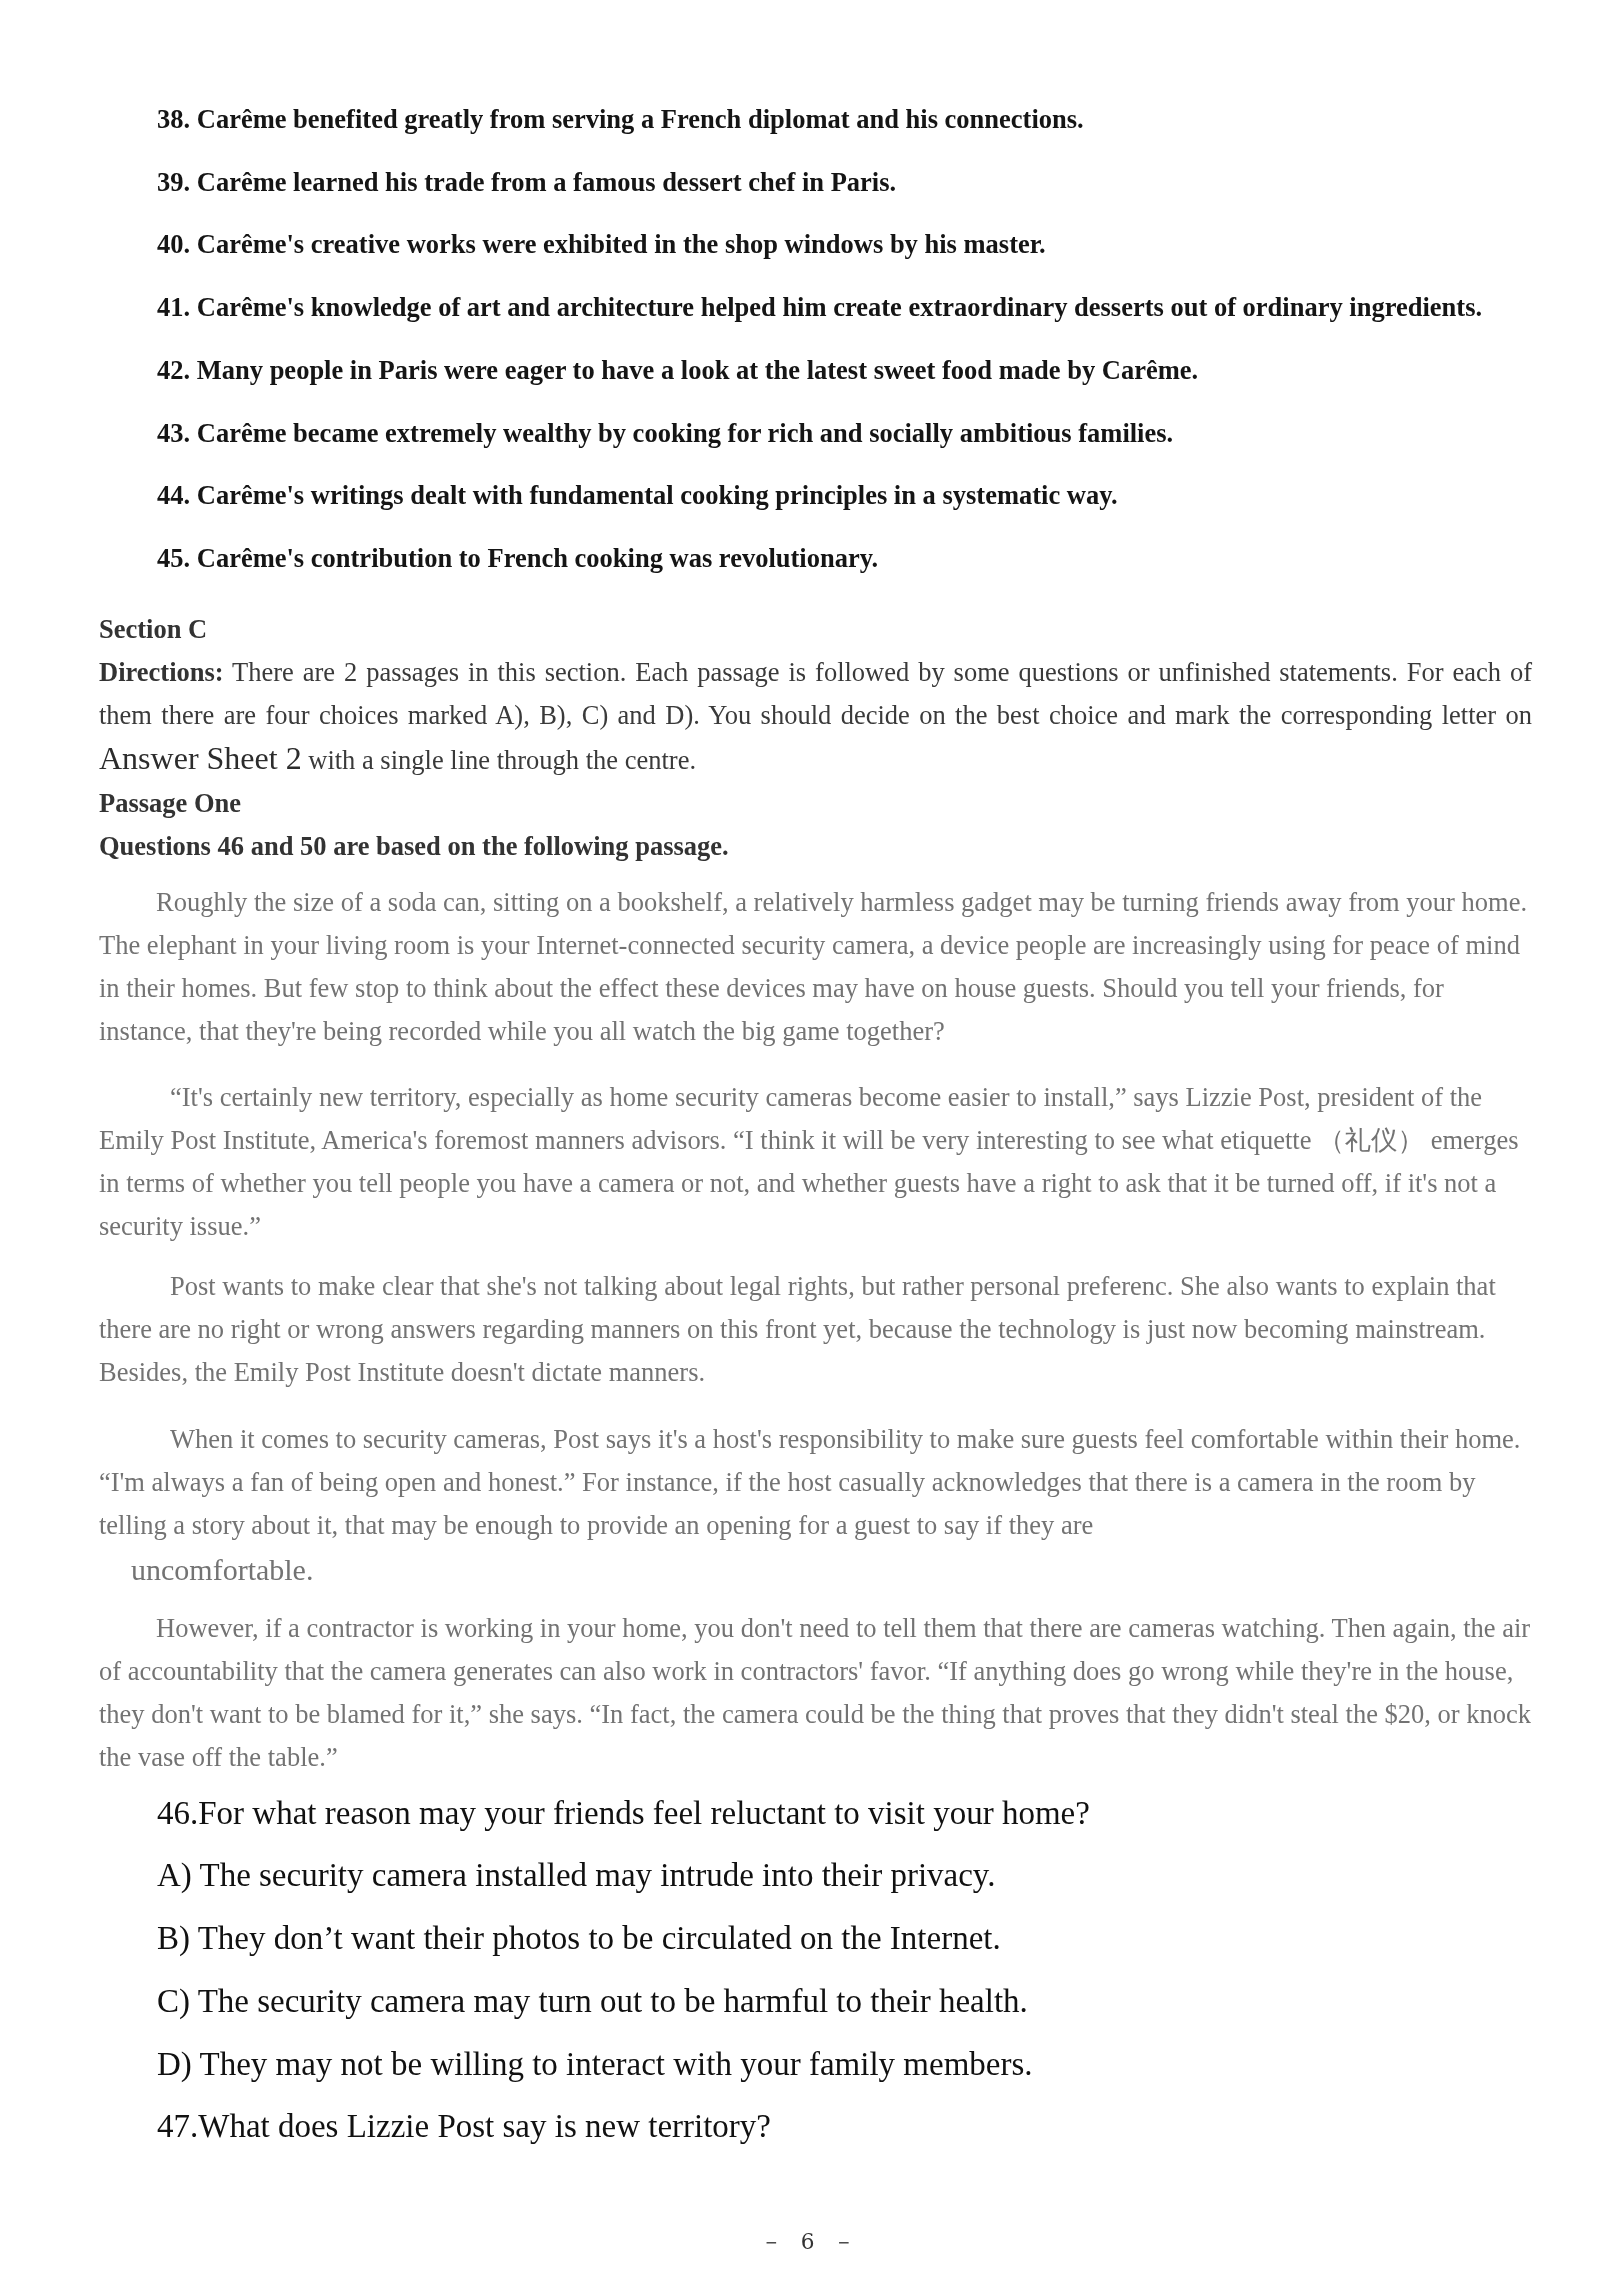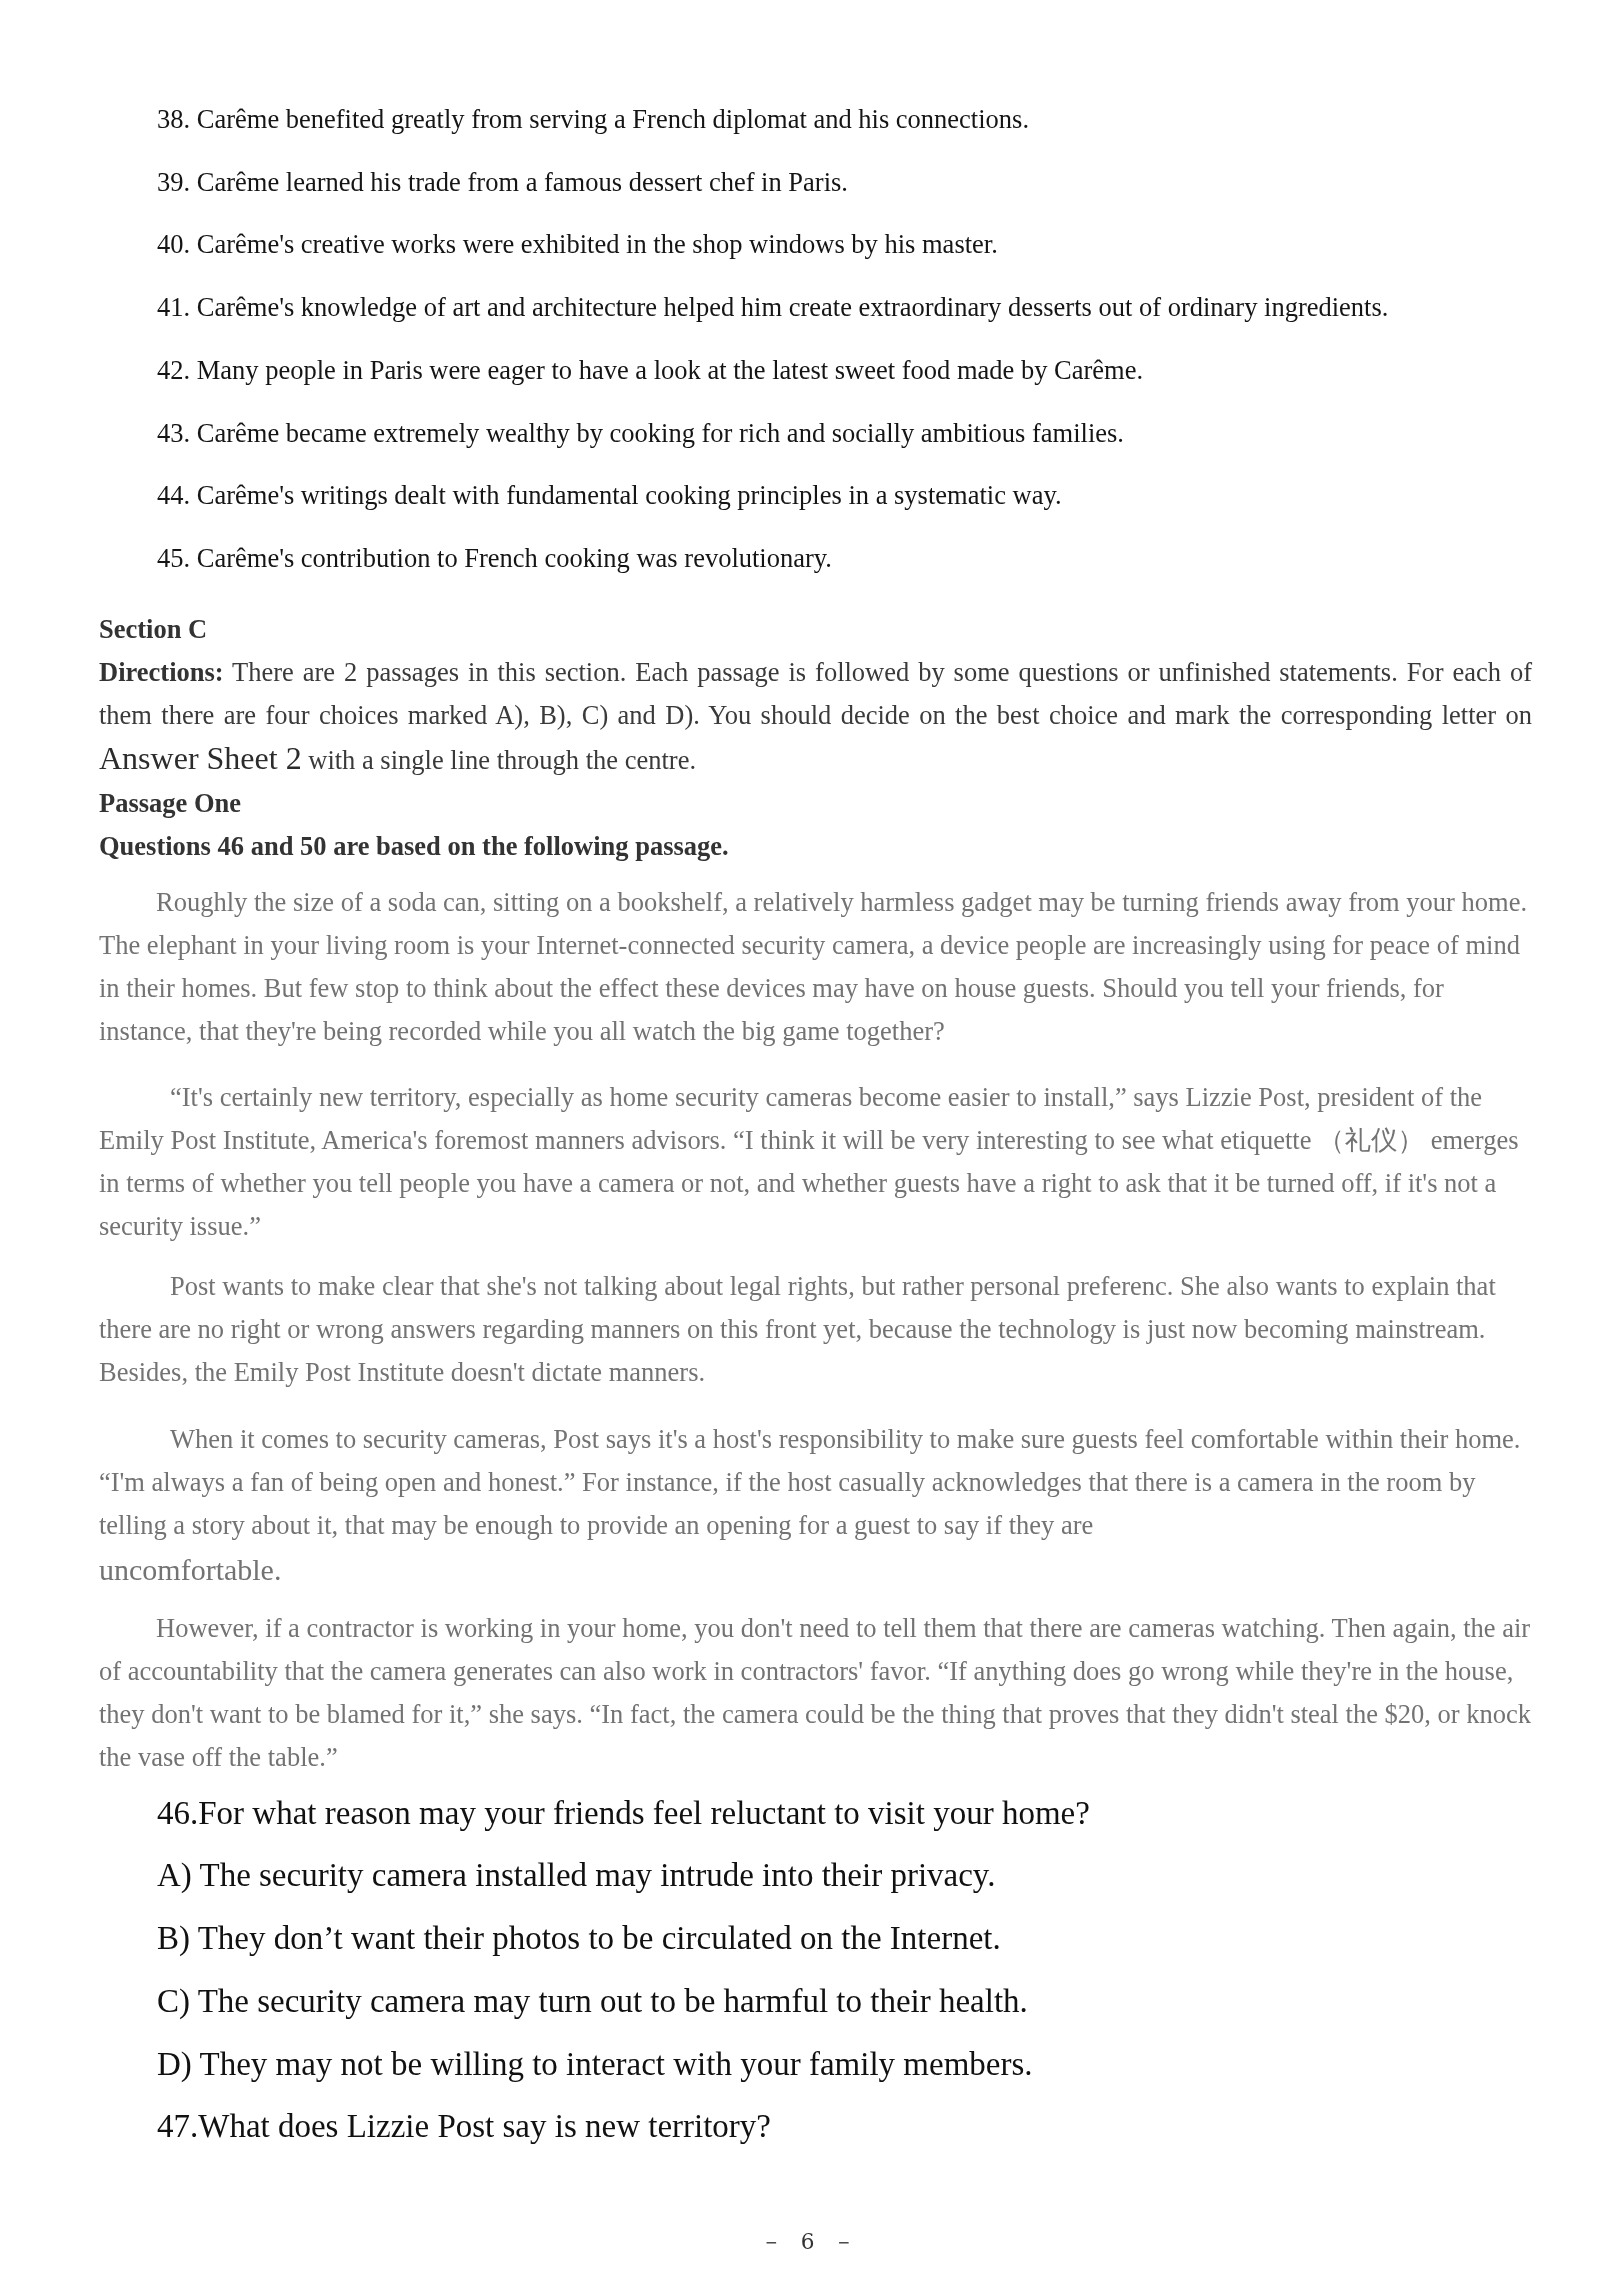--- a/index.html
+++ b/index.html
@@ -21,20 +21,21 @@
       top: 0;
       width: 1433px;
     }
     .stmt {
       position: absolute;
       left: 58px;
       font-size: 26.5px;
       line-height: 31px;
       white-space: nowrap;
       color: #151515;
+      font-weight: bold;
     }
     .directions-block {
       position: absolute;
       top: 608px;
       left: 0;
       width: 1433px;
       font-size: 26.5px;
       line-height: 43px;
       color: #3a3a3a;
     }
@@ -143,21 +144,21 @@
     <p>Roughly the size of a soda can, sitting on a bookshelf, a relatively harmless gadget may be turning friends away from your home. The elephant in your living room is your Internet-connected security camera, a device people are increasingly using for peace of mind in their homes. But few stop to think about the effect these devices may have on house guests. Should you tell your friends, for instance, that they're being recorded while you all watch the big game together?</p>
   </div>
   <div class="passage" style="top:1076px;">
     <p class="indent-wide">“It's certainly new territory, especially as home security cameras become easier to install,” says Lizzie Post, president of the Emily Post Institute, America's foremost manners advisors. “I think it will be very interesting to see what etiquette （礼仪） emerges in terms of whether you tell people you have a camera or not, and whether guests have a right to ask that it be turned off, if it's not a security issue.”</p>
   </div>
   <div class="passage" style="top:1265px;">
     <p class="indent-wide">Post wants to make clear that she's not talking about legal rights, but rather personal preferenc. She also wants to explain that there are no right or wrong answers regarding manners on this front yet, because the technology is just now becoming mainstream. Besides, the Emily Post Institute doesn't dictate manners.</p>
   </div>
   <div class="passage" style="top:1418px;">
     <p class="indent-wide">When it comes to security cameras, Post says it's a host's responsibility to make sure guests feel comfortable within their home. “I'm always a fan of being open and honest.” For instance, if the host casually acknowledges that there is a camera in the room by telling a story about it, that may be enough to provide an opening for a guest to say if they are</p>
-    <div class="big-word" style="line-height:45px;">uncomfortable.</div>
+    <div class="big-word" style="line-height:45px;margin-left:32px;">uncomfortable.</div>
   </div>
   <div class="passage" style="top:1607px;">
     <p>However, if a contractor is working in your home, you don't need to tell them that there are cameras watching. Then again, the air of accountability that the camera generates can also work in contractors' favor. “If anything does go wrong while they're in the house, they don't want to be blamed for it,” she says. “In fact, the camera could be the thing that proves that they didn't steal the $20, or knock the vase off the table.”</p>
   </div>
 
   <div class="q" style="top:1798px;">46.For what reason may your friends feel reluctant to visit your home?</div>
   <div class="q" style="top:1860px;">A) The security camera installed may intrude into their privacy.</div>
   <div class="q" style="top:1923px;">B) They don’t want their photos to be circulated on the Internet.</div>
   <div class="q" style="top:1986px;">C) The security camera may turn out to be harmful to their health.</div>
   <div class="q" style="top:2049px;">D) They may not be willing to interact with your family members.</div>

